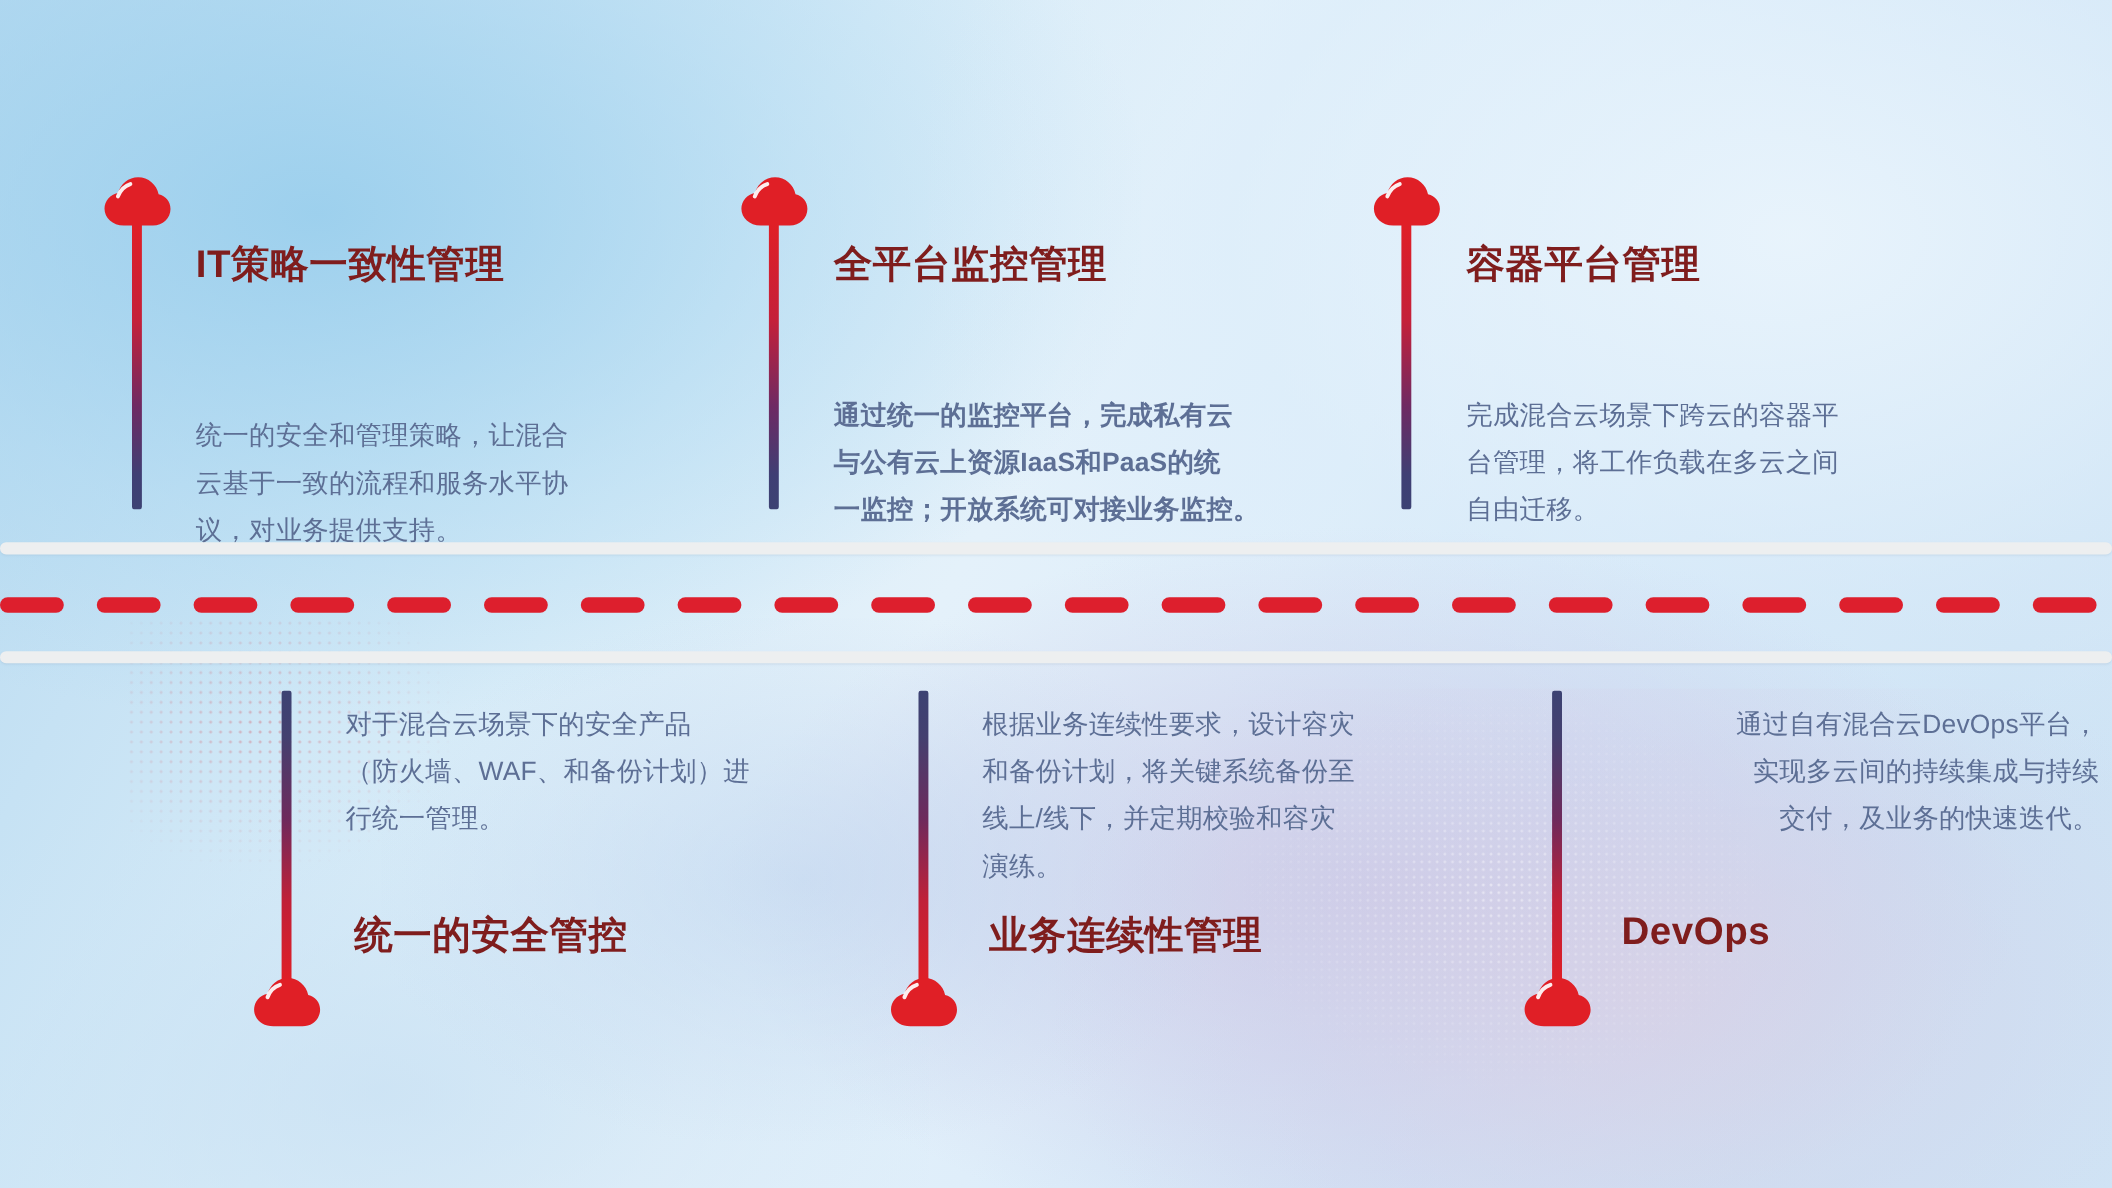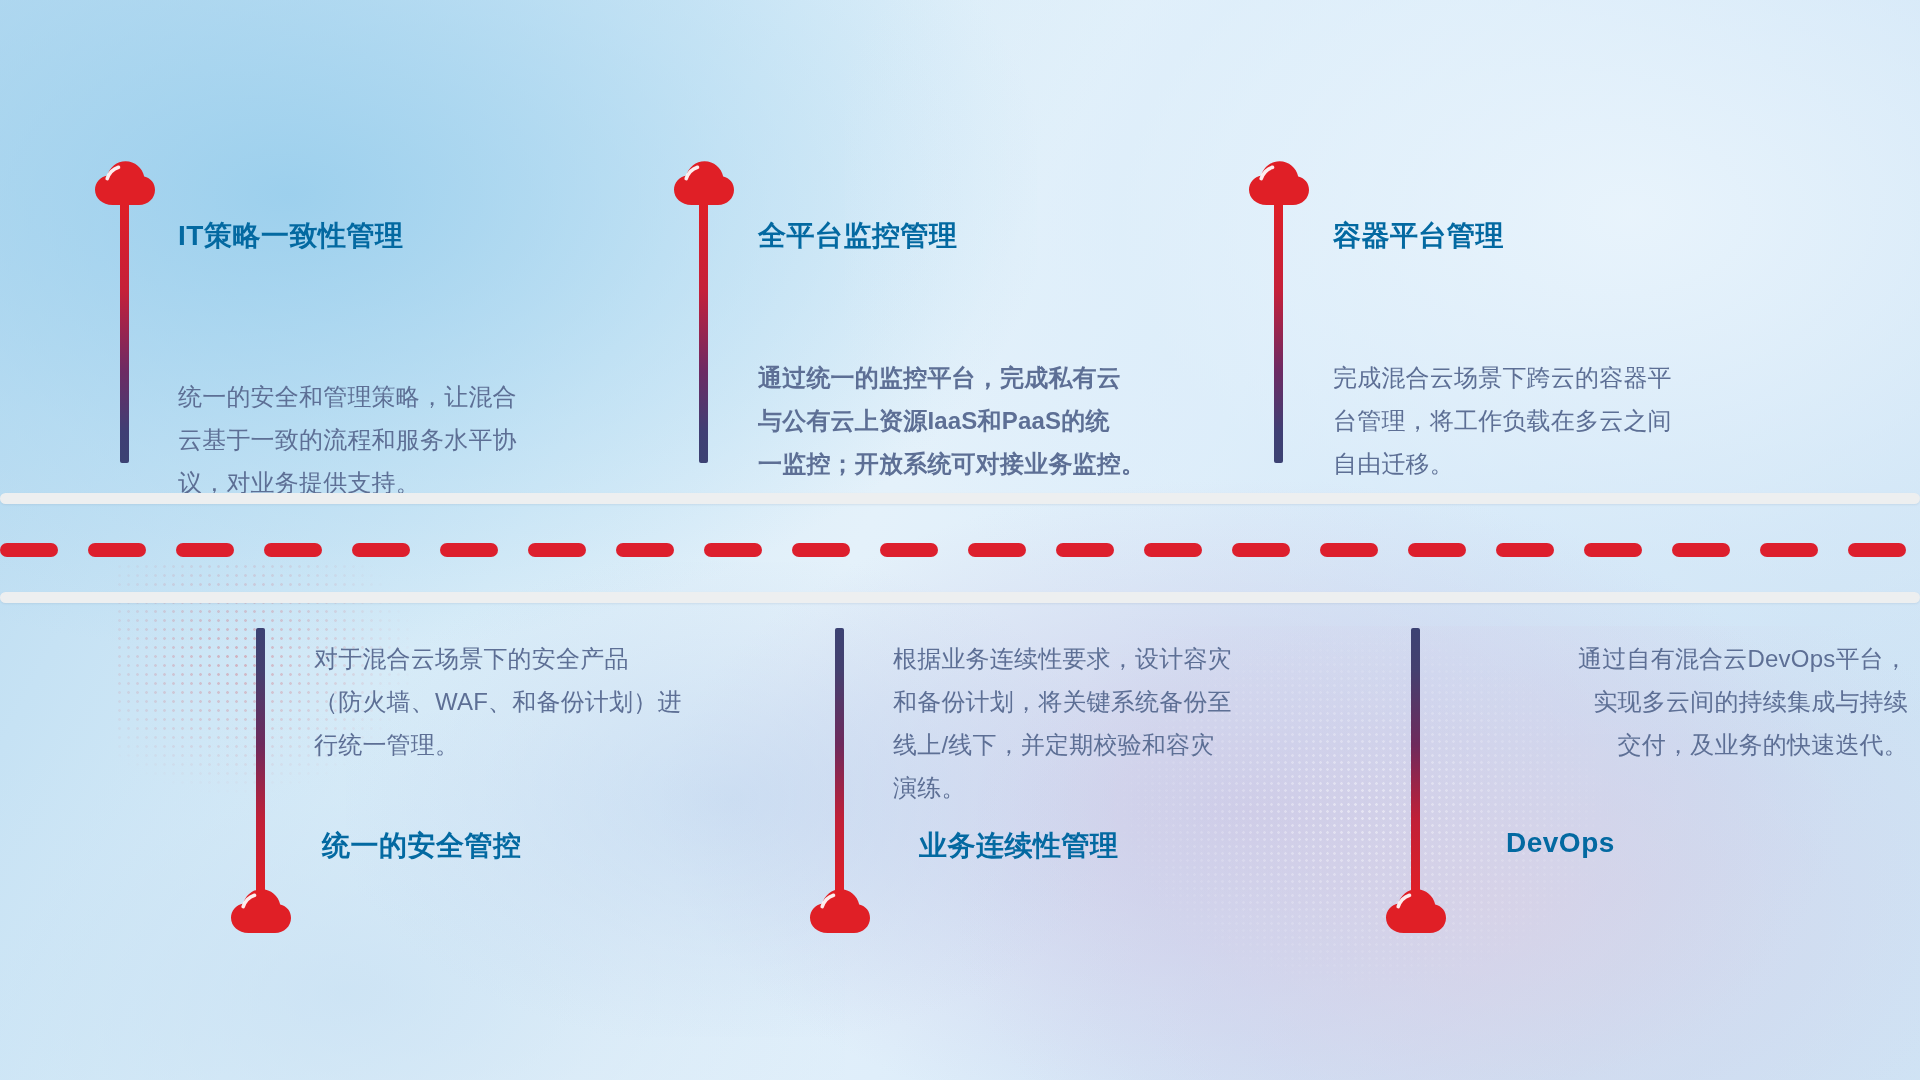--- a/index.html
+++ b/index.html
@@ -95,21 +95,21 @@
   .cloud svg { display:block; width:62px; height:46px; }
 
   .stem {
     position:absolute; width:9px; border-radius:2px;
   }
   .stem-top    { background:linear-gradient(180deg,#e01f26 0%,#c4203a 34%,#6e2a63 64%,#3f3f74 88%,#3c4273 100%); }
   .stem-bottom { background:linear-gradient(180deg,#3c4273 0%,#44406f 16%,#6e2a5c 44%,#c02038 72%,#e01f26 100%); }
 
   .heading {
     position:absolute; white-space:nowrap;
-    font-size:28px; font-weight:700; color:#0369a1;
+    font-size:35px; font-weight:700; color:#7f1d1d;
     letter-spacing:.5px;
   }
   .body-text {
     position:absolute;
     font-size:24px; line-height:43px; color:#5d6f95;
     letter-spacing:.2px; white-space:pre-line;
   }
 </style>
 </head>
 <body>
@@ -218,30 +218,30 @@
     <div class="cloud" style="left:809px; top:888px;">
       <svg viewBox="0 0 62 46" aria-hidden="true">
         <path d="M18.5 45C8.3 45 1 38.2 1 29.8c0-7.1 5.2-12.9 12.3-14.3C15.6 7.2 22.9 1.2 31.6 1.2c9.2 0 16.9 6.7 18.6 15.4C56.7 18.1 61 23.3 61 30c0 8.3-7 15-16 15H18.5z" fill="#e01f26"></path>
         <path d="M13.2 18.6c1.9-5.5 6.1-9.6 11.3-11.3" stroke="#ffffff" stroke-width="3.6" stroke-linecap="round" fill="none" opacity=".92"></path>
       </svg>
     </div>
     <div class="body-text" style="left:893px; top:637px; width:440px;">根据业务连续性要求，设计容灾
 和备份计划，将关键系统备份至
 线上/线下，并定期校验和容灾
 演练。</div>
-    <div class="heading" style="left:899px; top:827px;margin-left:20px;">业务连续性管理</div>
+    <div class="heading" style="left:899px; top:827px;">业务连续性管理</div>
   </div>
 
   <div class="col">
     <div class="stem stem-bottom" style="left:1411px; top:628px; height:265px;"></div>
     <div class="cloud" style="left:1385px; top:888px;">
       <svg viewBox="0 0 62 46" aria-hidden="true">
         <path d="M18.5 45C8.3 45 1 38.2 1 29.8c0-7.1 5.2-12.9 12.3-14.3C15.6 7.2 22.9 1.2 31.6 1.2c9.2 0 16.9 6.7 18.6 15.4C56.7 18.1 61 23.3 61 30c0 8.3-7 15-16 15H18.5z" fill="#e01f26"></path>
         <path d="M13.2 18.6c1.9-5.5 6.1-9.6 11.3-11.3" stroke="#ffffff" stroke-width="3.6" stroke-linecap="round" fill="none" opacity=".92"></path>
       </svg>
     </div>
     <div class="body-text" style="left:1468px; top:637px; width:440px;text-align:right;">通过自有混合云DevOps平台，
 实现多云间的持续集成与持续
 交付，及业务的快速迭代。</div>
-    <div class="heading" style="left:1474px; top:827px;margin-left:32px;">DevOps</div>
+    <div class="heading" style="left:1474px; top:827px;">DevOps</div>
   </div>
 
 </div>
 
 </body></html>

